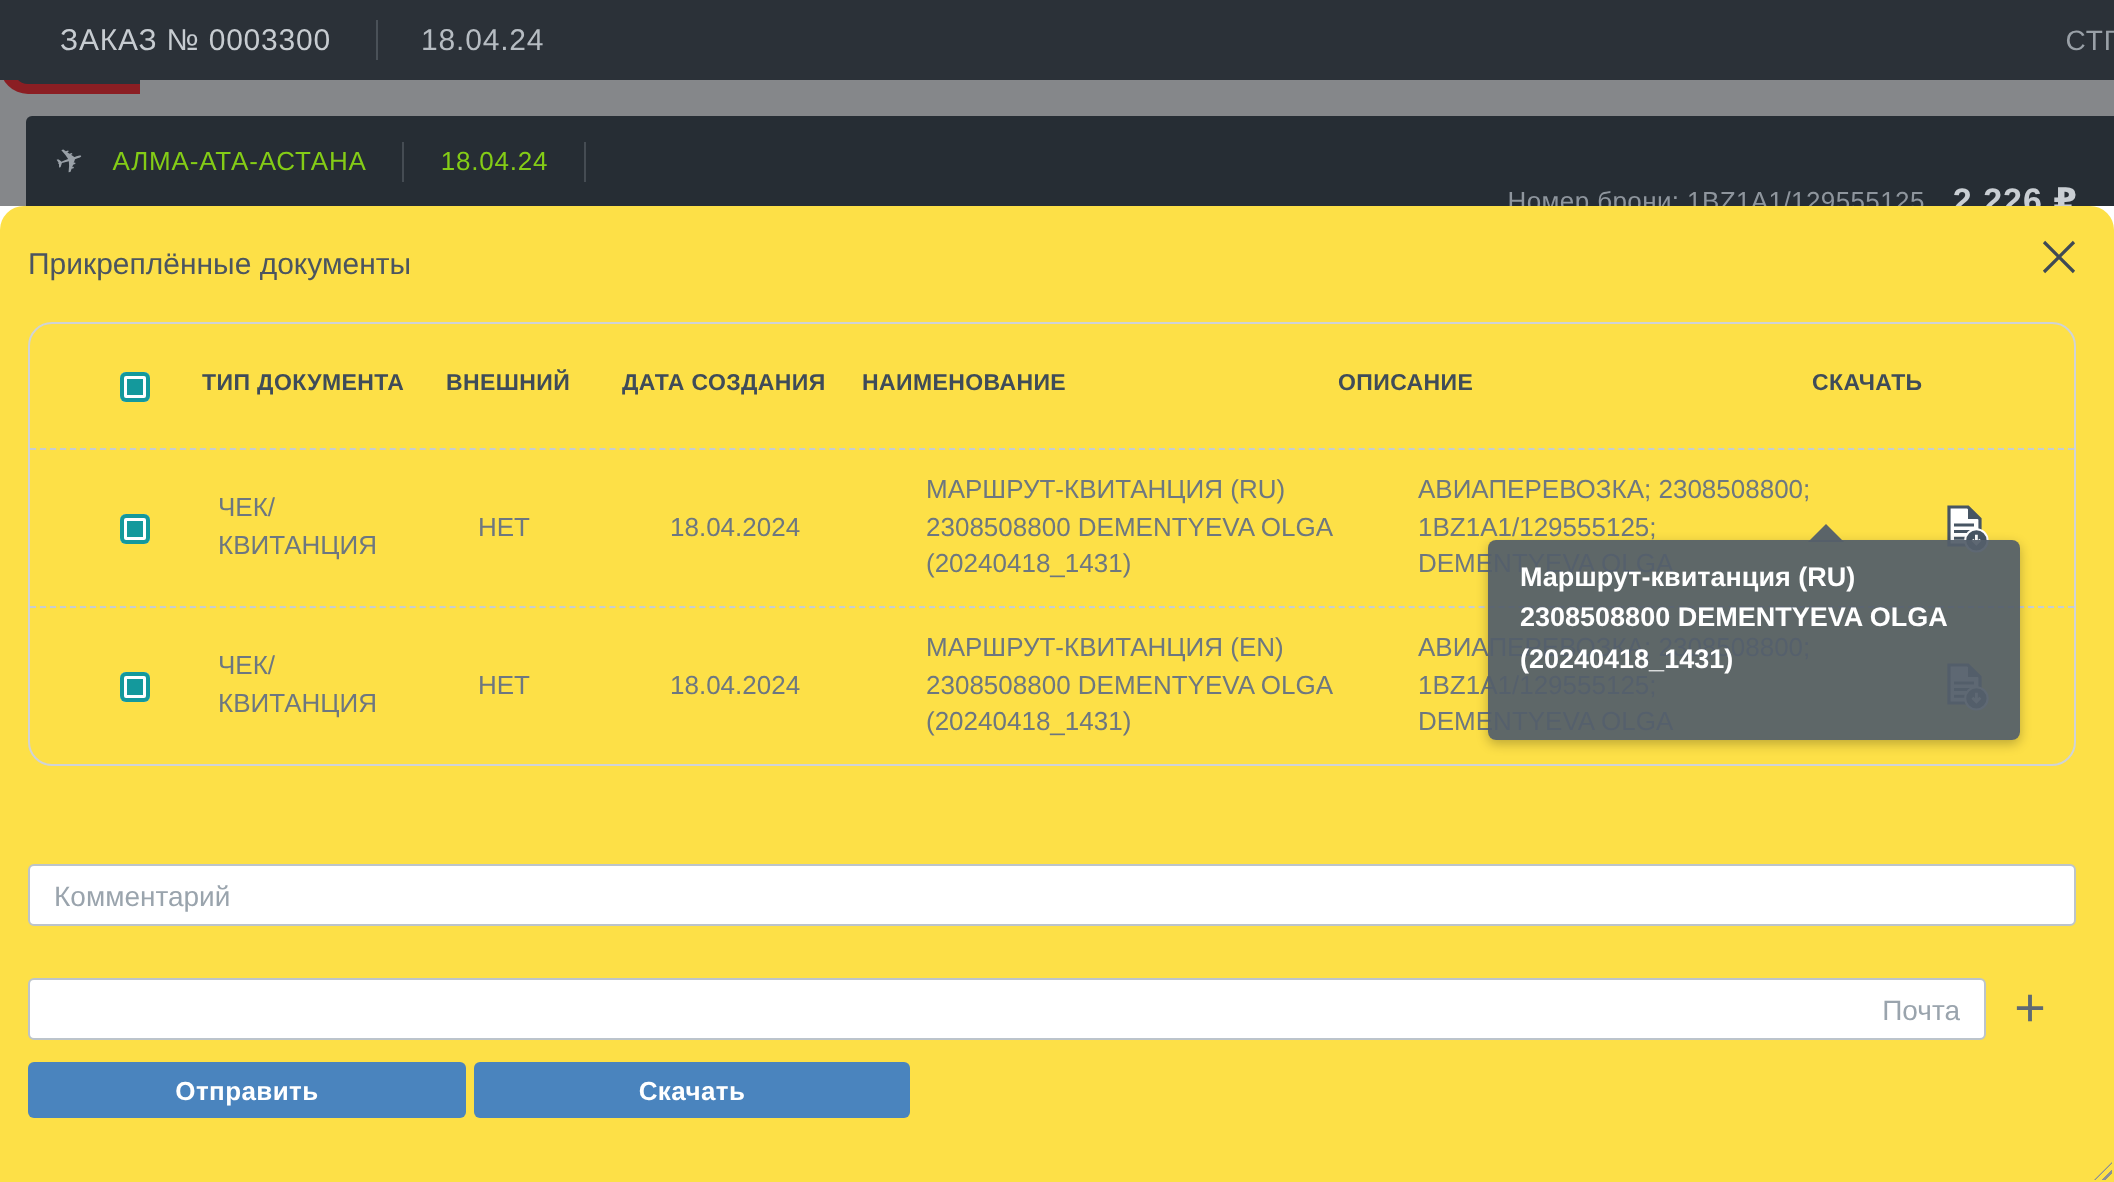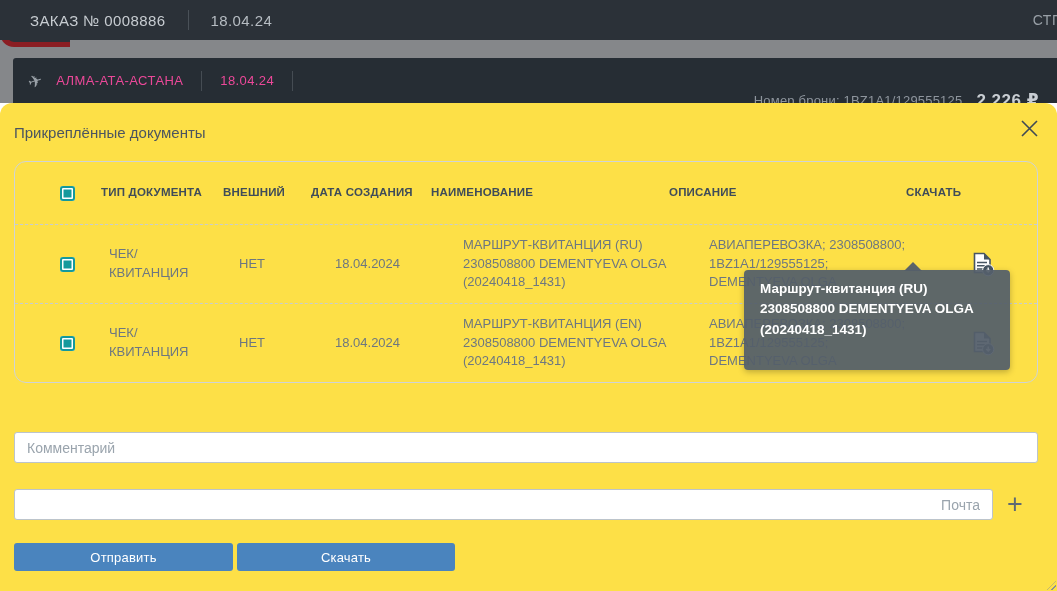--- a/index.html
+++ b/index.html
@@ -15,21 +15,21 @@
   .vdiv { width:1px; height:20px; background:#4a5158; margin:0 22px; }
   .order-date { color:#b6bcc2; font-size:15px; letter-spacing:.4px; }
   .bar-right-cut { margin-left:auto; color:#99a0a7; font-size:14px; letter-spacing:.5px; margin-right:-3px; }
 
   
   .gray-strip { position:absolute; left:0; top:40px; width:1057px; height:63px; background:#85878a; z-index:1; }
 
   
   .flight-bar { position:absolute; left:13px; top:58px; width:1044px; height:45px; background:#262d34; border-top-left-radius:3px; display:flex; align-items:center; padding:0 18px 0 15px; z-index:2; }
   .plane { color:#9aa1a8; font-size:17px; transform:rotate(-18deg); display:inline-block; margin-right:14px; font-family:"DejaVu Sans",sans-serif; }
-  .route, .flight-date { color:#ec4899; font-size:13px; letter-spacing:.4px; }
+  .route, .flight-date { color:#84cc16; font-size:13px; letter-spacing:.4px; }
   .flight-bar .vdiv { margin:0 18px; background:#454c53; }
   .flight-right { margin-left:auto; display:flex; align-items:center;margin-top:40px; }
   .booking { color:#8e959d; font-size:13px; letter-spacing:.2px; margin-right:14px; }
   .price { color:#c9ced3; font-size:17px; font-weight:bold; letter-spacing:.5px; }
 
   
   .modal { position:absolute; left:0; top:103px; width:1057px; height:580px; background:#fde047; border-radius:12px 12px 0 0; z-index:5; }
   .modal-title { position:absolute; left:14px; top:21px; font-size:15px; color:#4b5560; }
   .close-btn { position:absolute; right:16px; top:13px; width:24px; height:24px; display:flex; align-items:center; justify-content:center; cursor:pointer; }
 
@@ -50,38 +50,38 @@
   
   .tooltip { position:absolute; left:744px; top:167px; width:266px; background:rgba(84,95,106,.94); border-radius:4px; padding:9px 14px 10px 16px; z-index:9; color:#fff; font-size:13.5px; font-weight:bold; line-height:1.5; box-shadow:0 2px 6px rgba(0,0,0,.25); }
   .tooltip .caret { position:absolute; left:160px; top:-8px; width:0; height:0; border-left:9px solid transparent; border-right:9px solid transparent; border-bottom:9px solid rgba(84,95,106,.96); }
 
   
   .txt-input { position:absolute; height:31px; border:1px solid #bcc4cb; border-radius:3px; padding:8px 12px; font-size:14px; color:#4b5560; font-family:inherit; outline:none; background:#fff; }
   .txt-input::placeholder { color:#9aa4ad; opacity:1; }
   #comment-input { left:14px; top:329px; width:1024px; }
   #email-input { left:14px; top:386px; width:979px;text-align:right; }
   .plus-btn { position:absolute; left:1000px; top:386px; width:30px; height:31px; display:flex; align-items:center; justify-content:center; font-size:27px; font-weight:300; color:#5f6a73; cursor:pointer; line-height:1; }
-  .blue-btn { position:absolute; top:440px; height:28px; background:#4a84be; color:#fff; font-size:13px; font-weight:normal; border:none; border-radius:3px; cursor:pointer; font-family:inherit; letter-spacing:.2px; }
+  .blue-btn { position:absolute; top:428px; height:28px; background:#4a84be; color:#fff; font-size:13px; font-weight:bold; border:none; border-radius:3px; cursor:pointer; font-family:inherit; letter-spacing:.2px; }
   #send-btn { left:14px; width:219px; }
   #download-btn { left:237px; width:218px; }
 
   
   .grip { position:absolute; right:1px; bottom:1px; width:9px; height:9px; background:repeating-linear-gradient(135deg, transparent 0 2px, #8a9096 2px 3.5px); clip-path:polygon(100% 0, 100% 100%, 0 100%); cursor:nwse-resize; z-index:10; }
 </style>
 </head>
 <body>
 
 <div id="stage">
 
   <div class="gray-strip"></div>
   <div class="red-accent"></div>
 
   <div class="order-bar">
     <div class="bar-inner">
-      <span class="order-no">ЗАКАЗ № 0008886</span>
+      <span class="order-no">ЗАКАЗ № 0003300</span>
       <span class="vdiv"></span>
       <span class="order-date">18.04.24</span>
       <span class="bar-right-cut">СТГ</span>
     </div>
   </div>
 
   <div class="flight-bar">
     <span class="plane">✈</span>
     <span class="route">АЛМА-АТА-АСТАНА</span>
     <span class="vdiv"></span>

